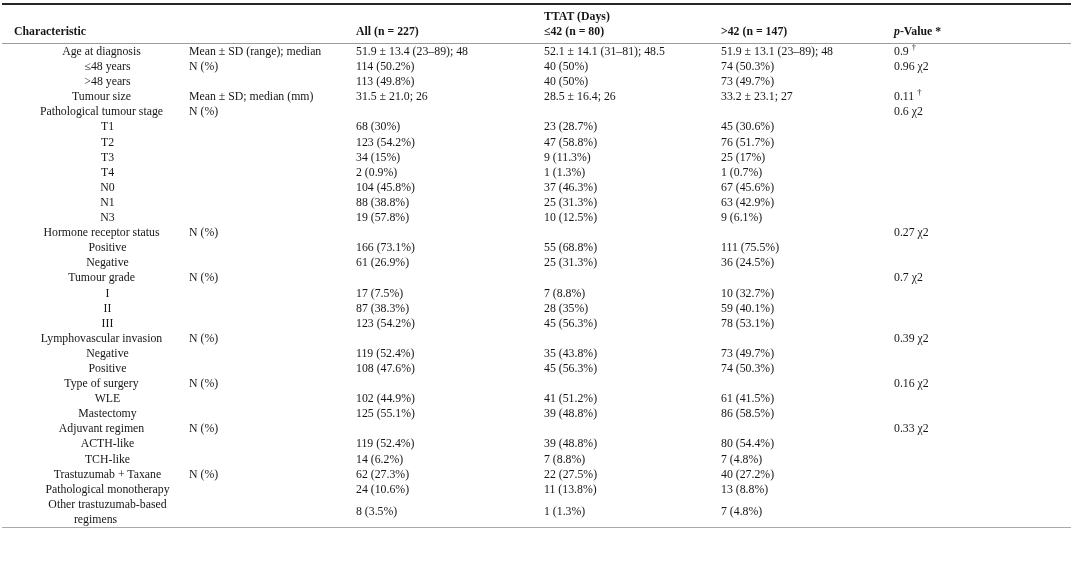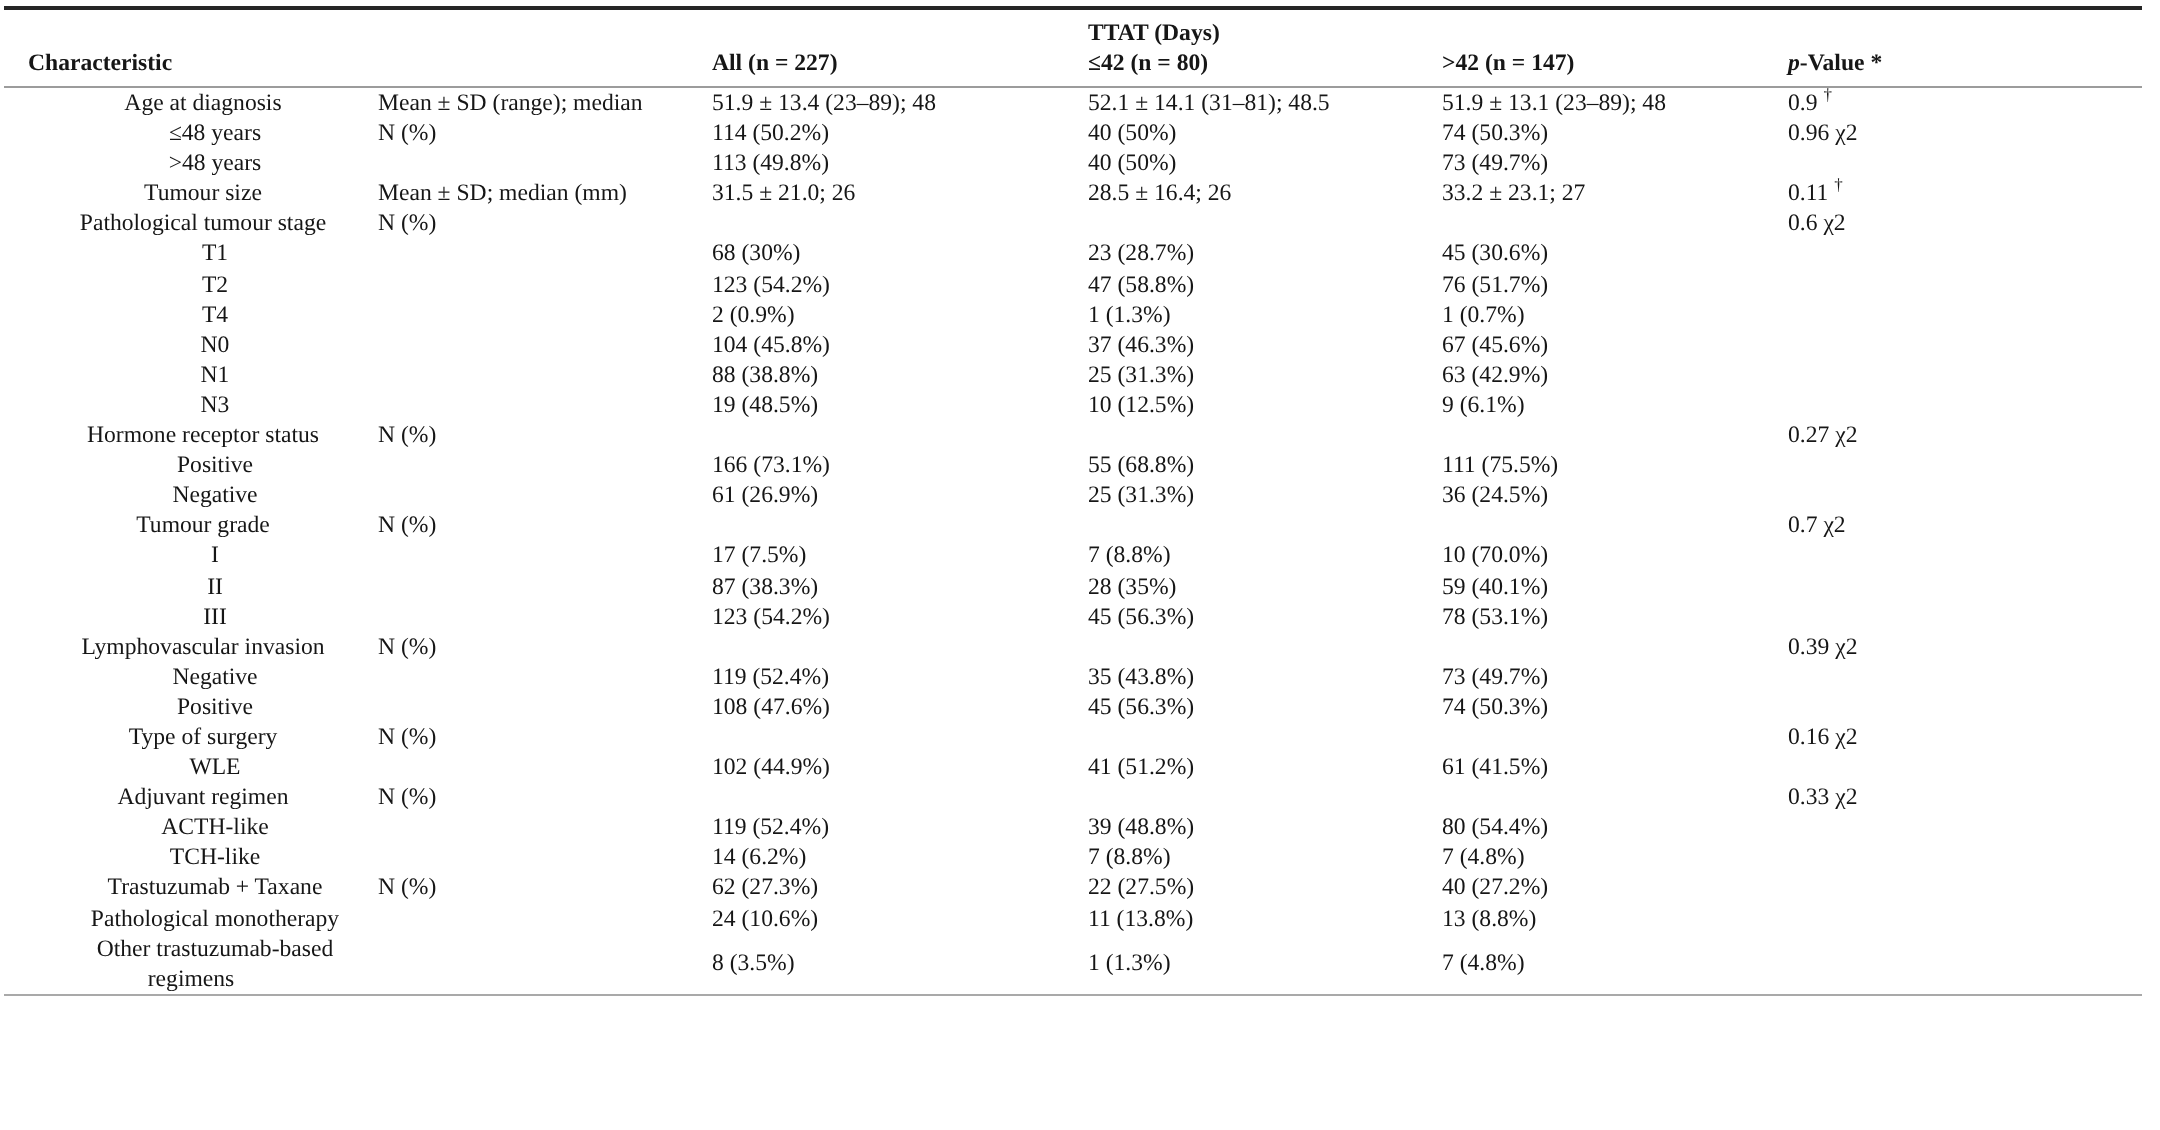--- a/index.html
+++ b/index.html
@@ -140,20 +140,28 @@
         </tr>
         <tr>
           <td class="c1 ind1">T2</td>
           <td></td>
           <td>123 (54.2%)</td>
           <td>47 (58.8%)</td>
           <td>76 (51.7%)</td>
           <td></td>
         </tr>
         <tr>
+          <td class="c1 ind1">T3</td>
+          <td></td>
+          <td>34 (15%)</td>
+          <td>9 (11.3%)</td>
+          <td>25 (17%)</td>
+          <td></td>
+        </tr>
+        <tr>
           <td class="c1 ind1">T4</td>
           <td></td>
           <td>2 (0.9%)</td>
           <td>1 (1.3%)</td>
           <td>1 (0.7%)</td>
           <td></td>
         </tr>
         <tr>
           <td class="c1 ind1">N0</td>
           <td></td>
@@ -166,21 +174,21 @@
           <td class="c1 ind1">N1</td>
           <td></td>
           <td>88 (38.8%)</td>
           <td>25 (31.3%)</td>
           <td>63 (42.9%)</td>
           <td></td>
         </tr>
         <tr>
           <td class="c1 ind1">N3</td>
           <td></td>
-          <td>19 (48.5%)</td>
+          <td>19 (57.8%)</td>
           <td>10 (12.5%)</td>
           <td>9 (6.1%)</td>
           <td></td>
         </tr>
         <tr>
           <td class="c1 ind0">Hormone receptor status</td>
           <td>N (%)</td>
           <td></td>
           <td></td>
           <td></td>
@@ -208,21 +216,21 @@
           <td></td>
           <td></td>
           <td></td>
           <td>0.7 χ2</td>
         </tr>
         <tr>
           <td class="c1 ind1">I</td>
           <td></td>
           <td>17 (7.5%)</td>
           <td>7 (8.8%)</td>
-          <td>10 (70.0%)</td>
+          <td>10 (32.7%)</td>
           <td></td>
         </tr>
         <tr>
           <td class="c1 ind1">II</td>
           <td></td>
           <td>87 (38.3%)</td>
           <td>28 (35%)</td>
           <td>59 (40.1%)</td>
           <td></td>
         </tr>
@@ -265,20 +273,28 @@
           <td></td>
           <td></td>
           <td>0.16 χ2</td>
         </tr>
         <tr>
           <td class="c1 ind1">WLE</td>
           <td></td>
           <td>102 (44.9%)</td>
           <td>41 (51.2%)</td>
           <td>61 (41.5%)</td>
+          <td></td>
+        </tr>
+        <tr>
+          <td class="c1 ind1">Mastectomy</td>
+          <td></td>
+          <td>125 (55.1%)</td>
+          <td>39 (48.8%)</td>
+          <td>86 (58.5%)</td>
           <td></td>
         </tr>
         <tr>
           <td class="c1 ind0">Adjuvant regimen</td>
           <td>N (%)</td>
           <td></td>
           <td></td>
           <td></td>
           <td>0.33 χ2</td>
         </tr>

